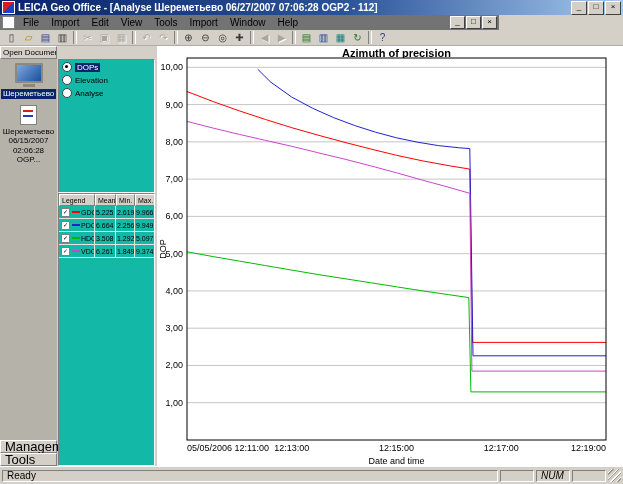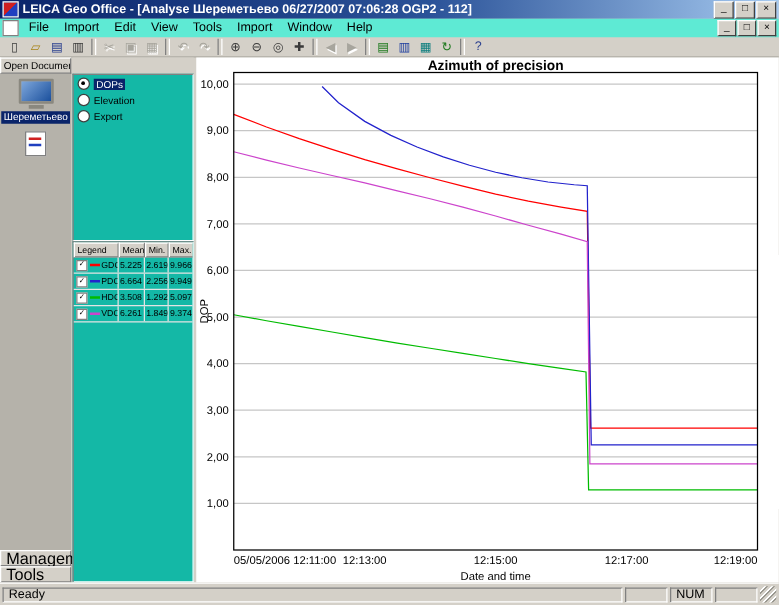--- a/index.html
+++ b/index.html
@@ -9,21 +9,21 @@
   .titlebar{left:0;top:0;width:623px;height:15px;
     background:linear-gradient(to right,#0a246a,#2a5298 55%,#a6caf0);
     color:#fff;display:flex;align-items:center;gap:3px;padding-left:2px;box-sizing:border-box;}
   .titlebar .ttl{font-size:10px;font-weight:bold;white-space:nowrap;overflow:hidden;}
   .appicon{width:11px;height:11px;background:linear-gradient(135deg,#d02020 50%,#2040c0 50%);
     border:1px solid #fff;flex:0 0 auto;}
   .winbtns{margin-left:auto;display:flex;gap:1px;padding-right:2px;}
   .wbtn{width:14px;height:12px;background:#d4d0c8;color:#000;font-size:8px;line-height:10px;
     text-align:center;border:1px solid;border-color:#fff #404040 #404040 #fff;}
   
-  .menubar{left:0;top:15px;width:623px;height:15px;background:#5eead4;display:flex;
+  .menubar{left:0;top:15px;width:499px;height:15px;background:#737373;display:flex;
     align-items:center;padding:0 2px;box-sizing:border-box;}
   .mdiicon{width:11px;height:11px;background:#fff;border:1px solid #808080;margin-right:2px;}
   .menu-item{padding:1px 6px;font-size:10px;color:#000;}
   .mdibtns{margin-left:auto;display:flex;gap:1px;}
   .mbtn{width:13px;height:11px;background:#d4d0c8;color:#000;font-size:8px;line-height:9px;
     text-align:center;border:1px solid;border-color:#fff #404040 #404040 #fff;}
   
   .toolbar{left:0;top:30px;width:623px;height:16px;background:#d4d0c8;display:flex;
     align-items:center;padding:0 3px;box-sizing:border-box;border-bottom:1px solid #aeaca4;}
   .tbtn{width:17px;height:14px;display:flex;align-items:center;justify-content:center;
@@ -74,21 +74,21 @@
   .chartpanel{left:157px;top:46px;width:466px;height:420px;background:#ffffff;}
   .chart-title{position:absolute;left:30px;top:1px;width:419px;text-align:center;
     font-size:11px;font-weight:bold;}
   
   .statusbar{left:0;top:466px;width:623px;height:18px;background:#d4d0c8;
     border-top:1px solid #fff;display:flex;align-items:center;gap:2px;
     padding:2px 2px 2px 2px;box-sizing:border-box;}
   .spanel{height:12px;border:1px solid;border-color:#808080 #fff #fff #808080;
     font-size:10px;display:flex;align-items:center;padding-left:4px;box-sizing:border-box;}
   .sp-ready{flex:1;}
-  .sp-small{width:34px;}
+  .sp-small{width:34px;font-style:italic;}
   .grip{width:13px;height:13px;
     background:repeating-linear-gradient(-45deg,transparent 0 2px,#9a9890 2px 3px,#ffffff 3px 4px);}
 </style>
 </head>
 <body>
 
 <div>
 
   <div class="abs titlebar">
     <span class="appicon"></span>
@@ -155,39 +155,40 @@
       <div class="monitor"></div>
       <div class="monitor-stand"></div>
       <div class="sideitem-label"><span class="hl">Шереметьево</span></div>
     </div>
 
     <div class="sideitem">
       <div class="docicon">
           <span class="l1"></span>
           <span class="l2"></span>
         </div>
+      <div class="sideitem-label">Шереметьево 06/15/2007 02:06:28 OGP...</div>
     </div>
 
     <div class="sidetab" style="bottom:13px;">Management</div>
     <div class="sidetab" style="bottom:0;">Tools</div>
   </div>
 
   <div class="abs midpanel">
     <div class="cfg-list sunken">
         <div class="cfg-row">
           <span class="radio on"></span>
           <span class="cfg-label sel">DOPs</span>
         </div>
         <div class="cfg-row">
           <span class="radio"></span>
           <span class="cfg-label">Elevation</span>
         </div>
         <div class="cfg-row">
           <span class="radio"></span>
-          <span class="cfg-label">Export</span>
+          <span class="cfg-label">Analyse</span>
         </div>
       </div>
     <div class="legendbox sunken">
       <div class="lg-header">
           <span class="lg-h col0">Legend</span>
           <span class="lg-h col1">Mean</span>
           <span class="lg-h col2">Min.</span>
           <span class="lg-h col3">Max.</span>
         </div>
       <div>

